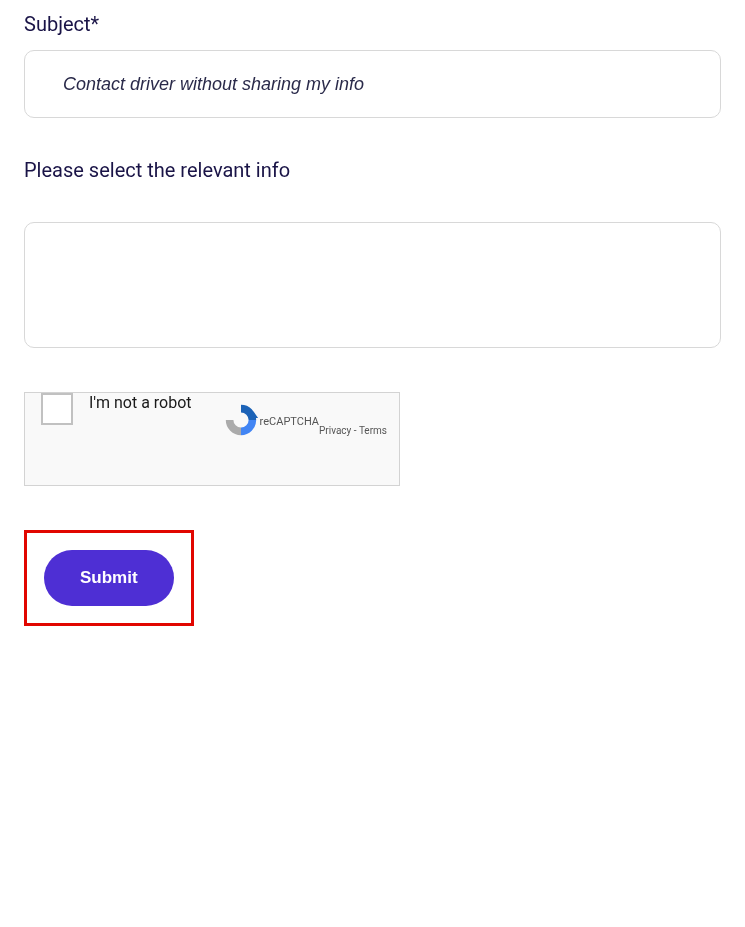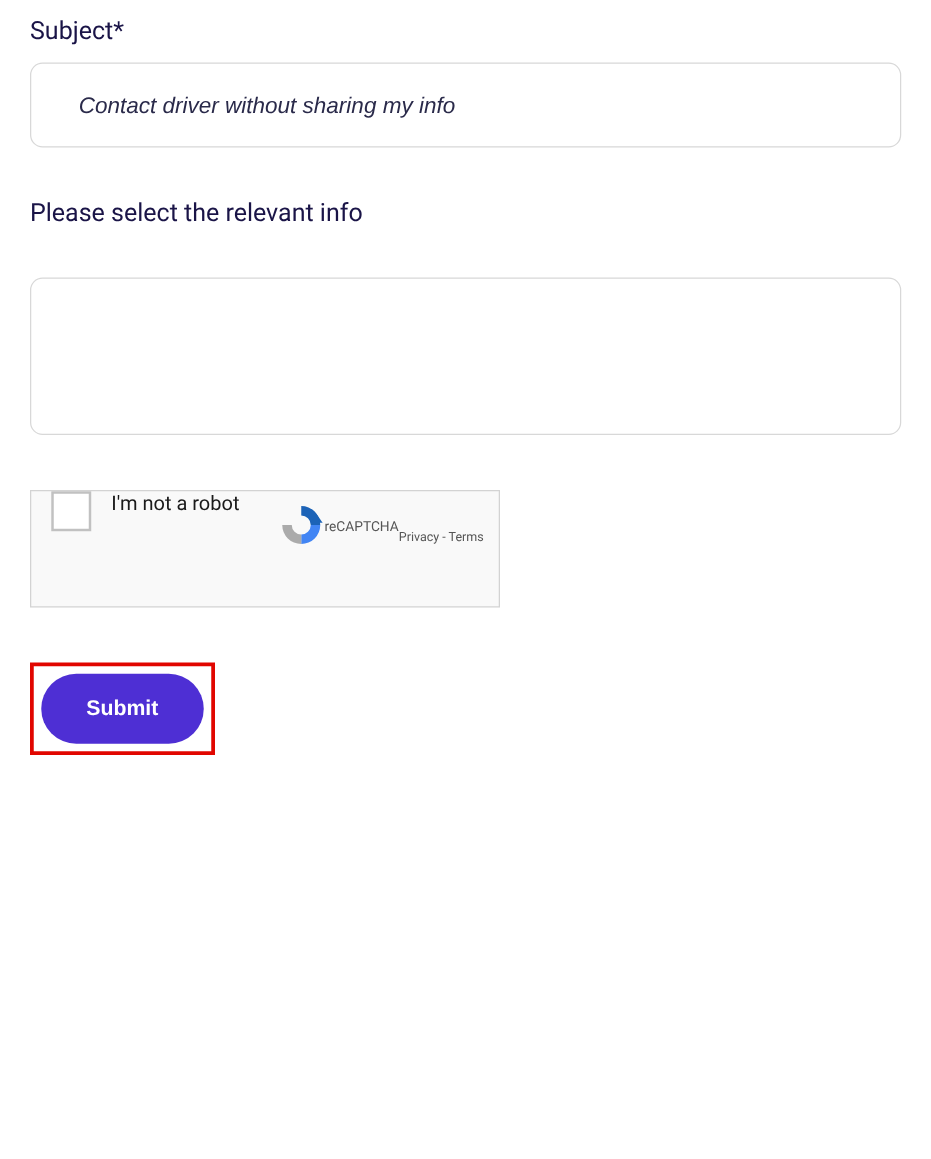--- a/index.html
+++ b/index.html
@@ -103,21 +103,21 @@
       color: #555;
       margin-top: 20px;
     }
     .recaptcha-links span {
       cursor: pointer;
     }
     .submit-wrapper {
       margin-top: 24px;
       display: inline-block;
       border: 3px solid #e10600;
-      padding: 6px;
+      padding: 17px;
     }
     .submit-btn {
       background: #4e2fd4;
       color: #ffffff;
       border: none;
       border-radius: 999px;
       padding: 18px 36px;
       font-size: 17px;
       font-weight: 700;
       cursor: pointer;

